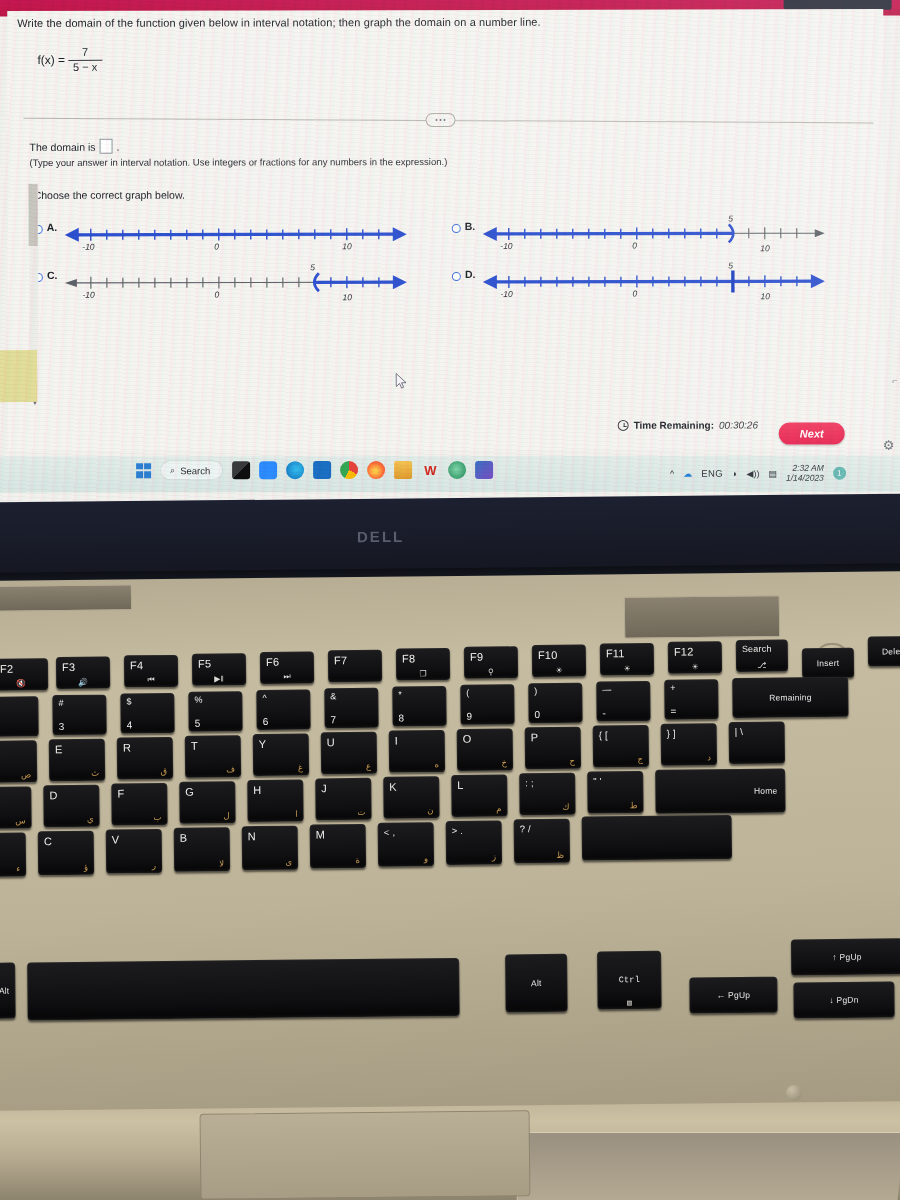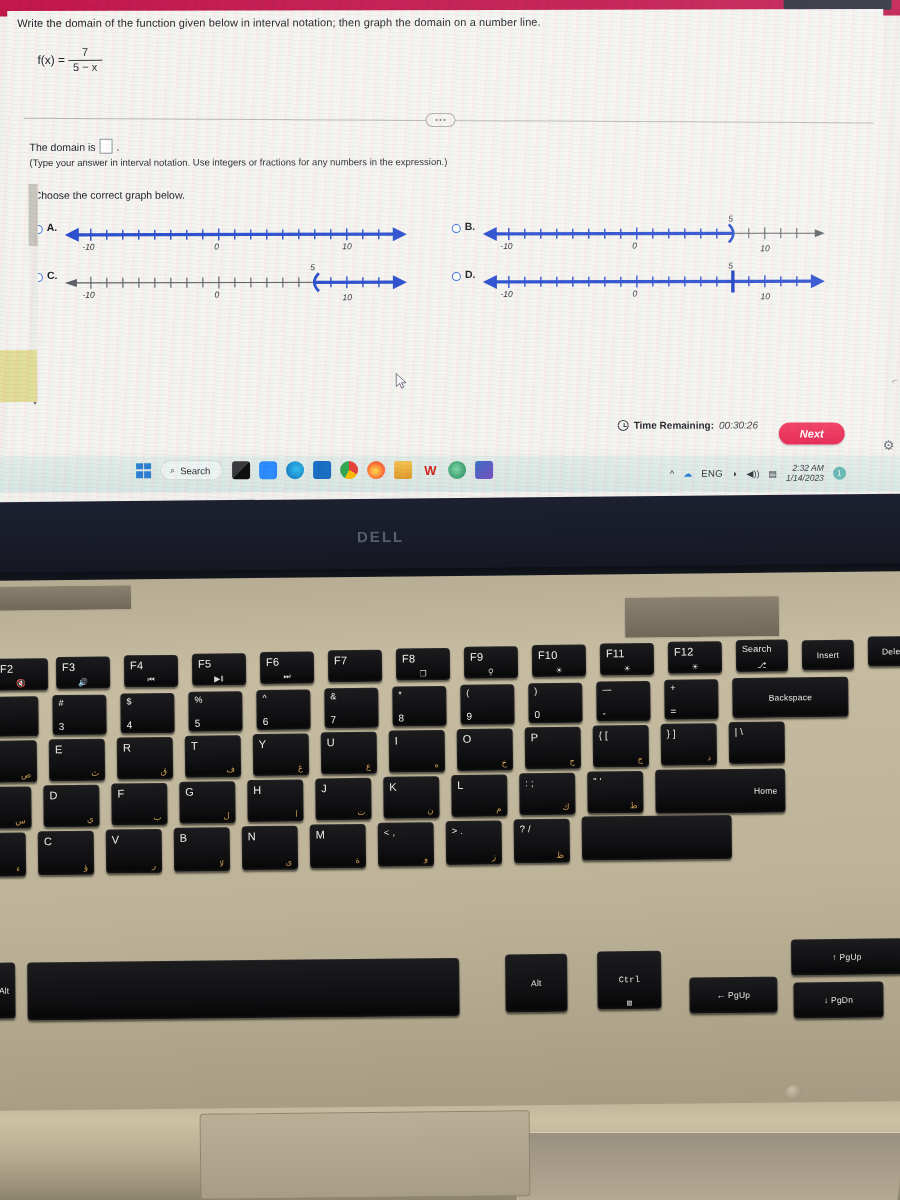--- a/index.html
+++ b/index.html
@@ -579,21 +579,21 @@
       <span class="fnsym">☀</span>
     </div>
     <div class="key" style="left:684px; top:4px; width:54px; height:32px;">
       <span class="ltr">F12</span>
       <span class="fnsym">☀</span>
     </div>
     <div class="key small" style="left:752px; top:3px; width:52px; height:32px;">
       <span class="ltr" style="font-size:9px">Search</span>
       <span class="fnsym">⎇</span>
     </div>
-    <div class="key small" style="left:818px; top:4px; width:52px; height:30px;">
+    <div class="key small" style="left:818px; top:12px; width:52px; height:30px;">
       <span>Insert</span>
     </div>
     <div class="key small" style="left:884px; top:1px; width:54px; height:30px;">
       <span>Delete</span>
     </div>
 
     <div class="key" style="left:0px;  top:52px; width:54px; height:40px;">
       
       
     </div>
@@ -631,21 +631,21 @@
     </div>
     <div class="key" style="left:612px; top:43px; width:54px; height:40px;">
       <span class="top">—</span>
       <span class="bot">-</span>
     </div>
     <div class="key" style="left:680px; top:42px; width:54px; height:40px;">
       <span class="top">+</span>
       <span class="bot">=</span>
     </div>
     <div class="key small" style="left:748px; top:41px; width:116px; height:40px;">
-      <span>Backspace</span>
+      <span>Remaining</span>
     </div>
 
     <div class="key" style="left:-4px; top:96px; width:56px; height:42px;">
 
       <span class="ar">ص</span>
     </div>
     <div class="key" style="left:64px; top:95px; width:56px; height:42px;">
       <span class="ltr">E</span>
       <span class="ar">ث</span>
     </div>
@@ -781,20 +781,20 @@
     <div class="key small" style="left:610px; top:313px; width:64px; height:58px;font-family:Liberation Mono, monospace;">
       <span>Ctrl</span>
       <span class="fnsym">▤</span>
     </div>
     <div class="key small" style="left:702px; top:340px; width:88px; height:36px;">
       <span>← PgUp</span>
     </div>
     <div class="key small" style="left:804px; top:303px; width:112px; height:36px;">
       <span>↑ PgUp</span>
     </div>
-    <div class="key small" style="left:806px; top:346px; width:90px; height:36px;">
+    <div class="key small" style="left:806px; top:346px; width:101px; height:36px;">
       <span>↓ PgDn</span>
     </div>
   </div>
 
   <div class="touchpad"></div>
   <div class="screw"></div>
 </div>
 
 </body></html>

